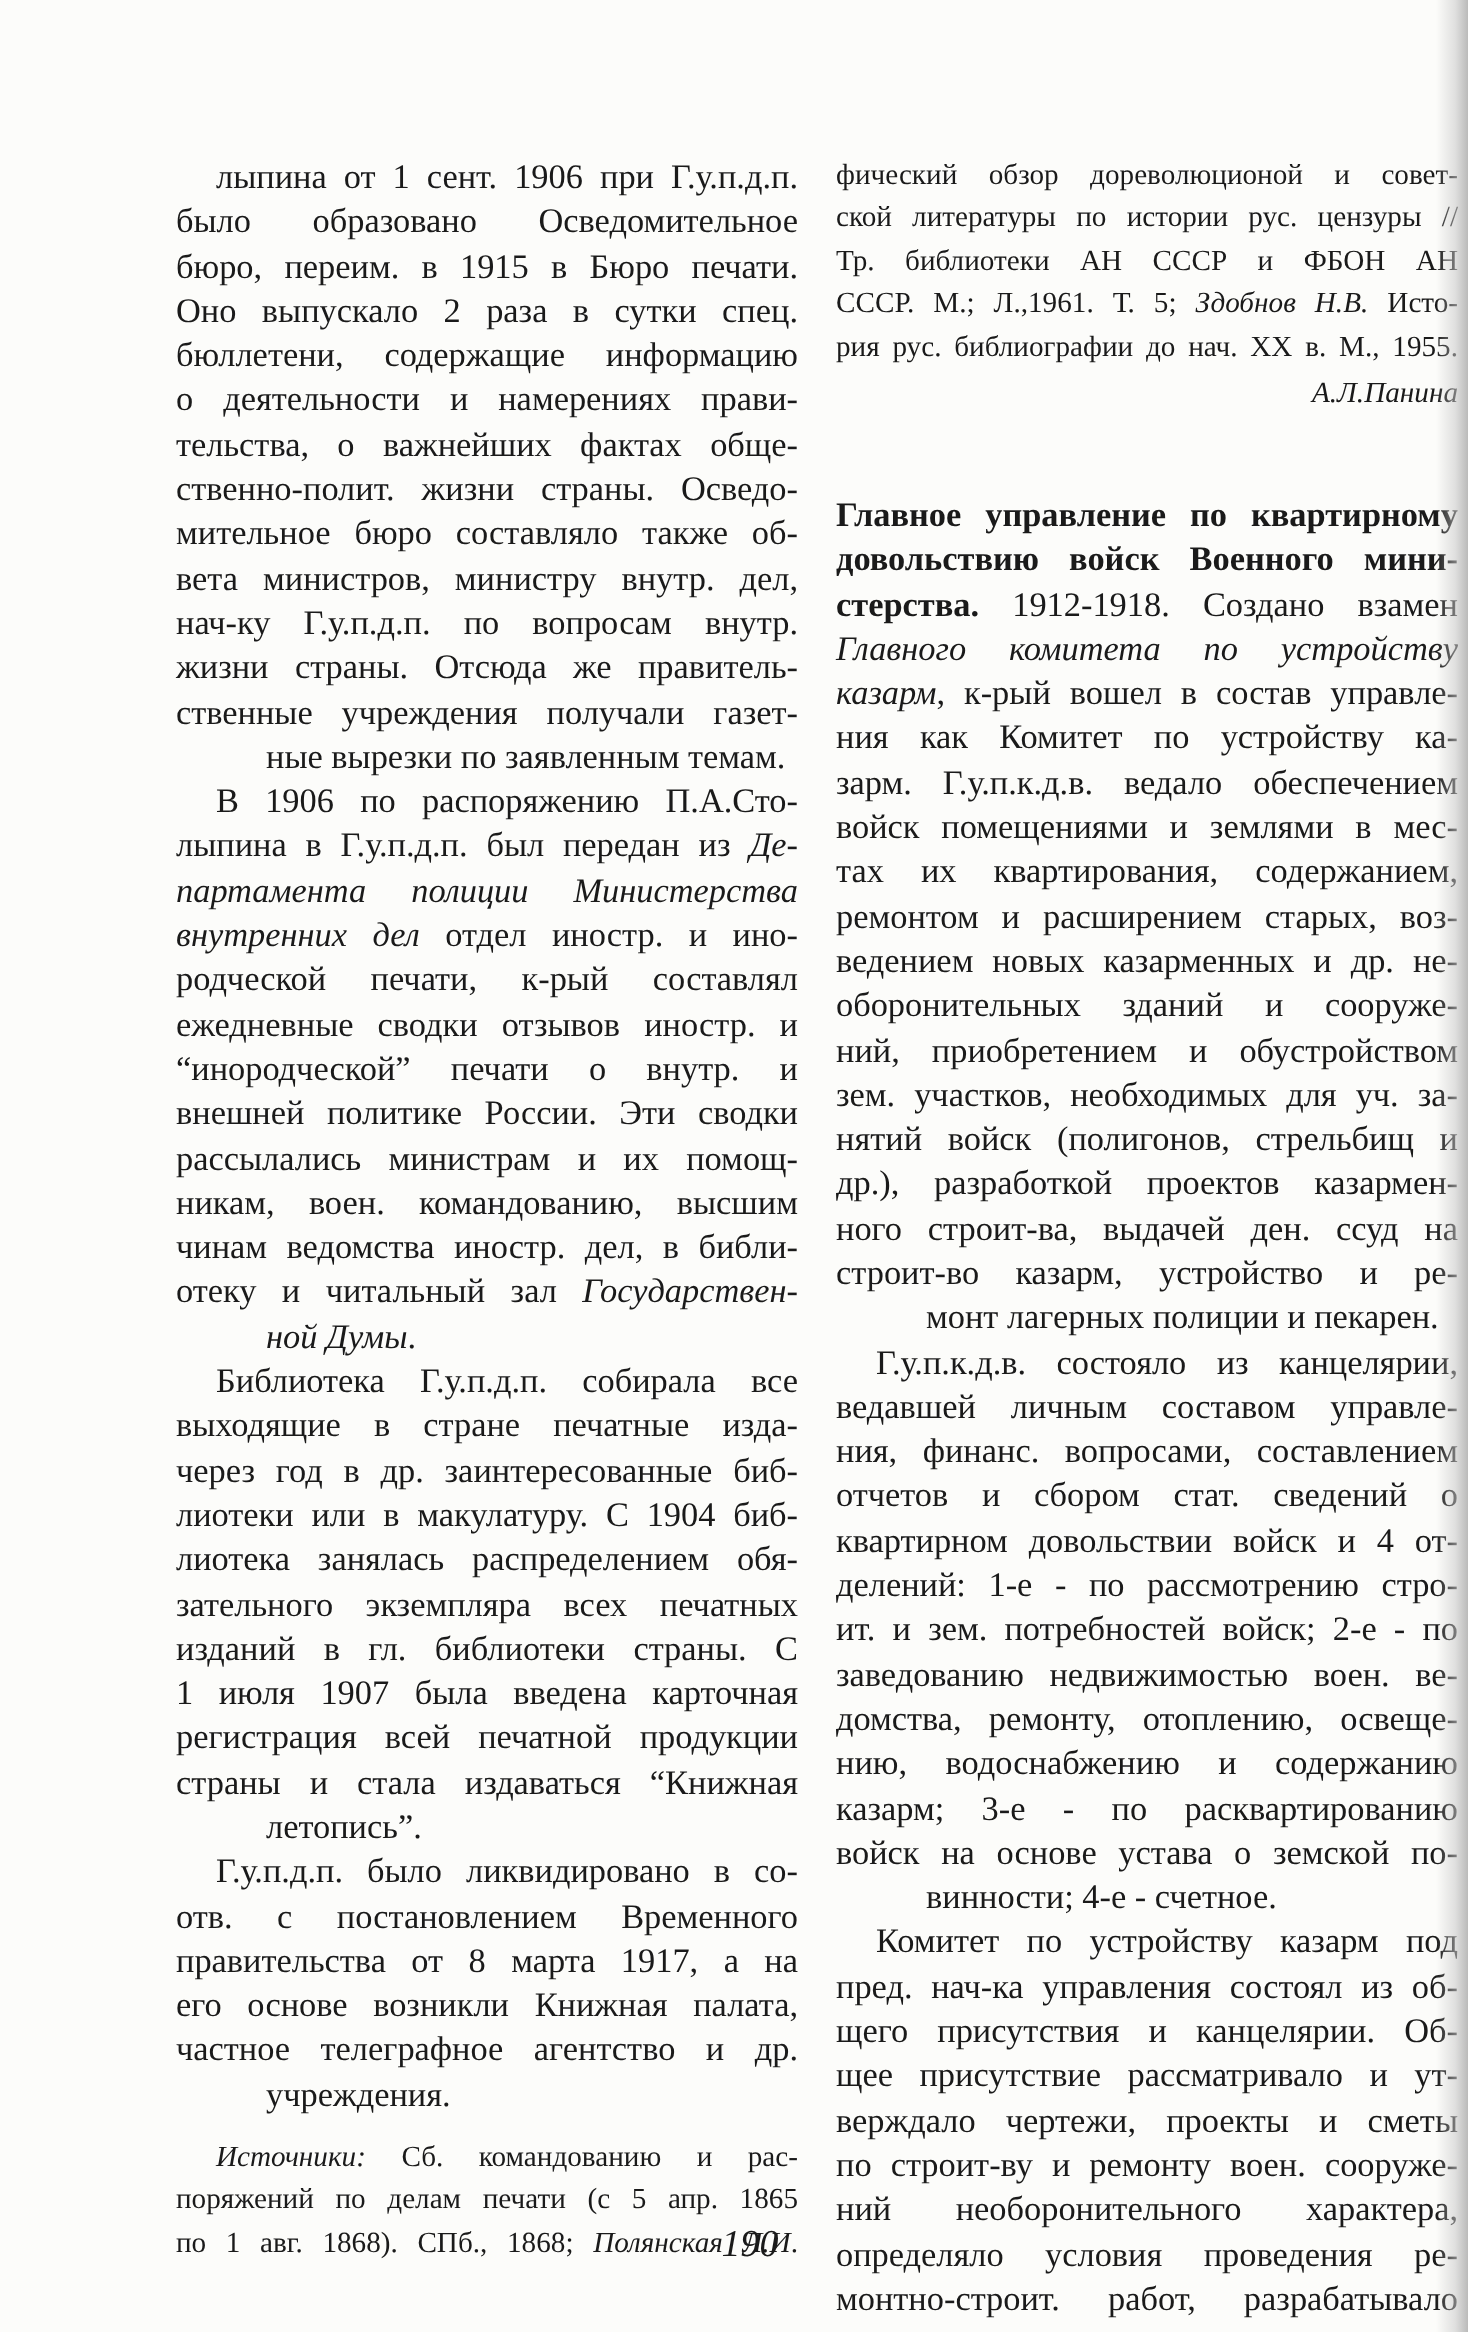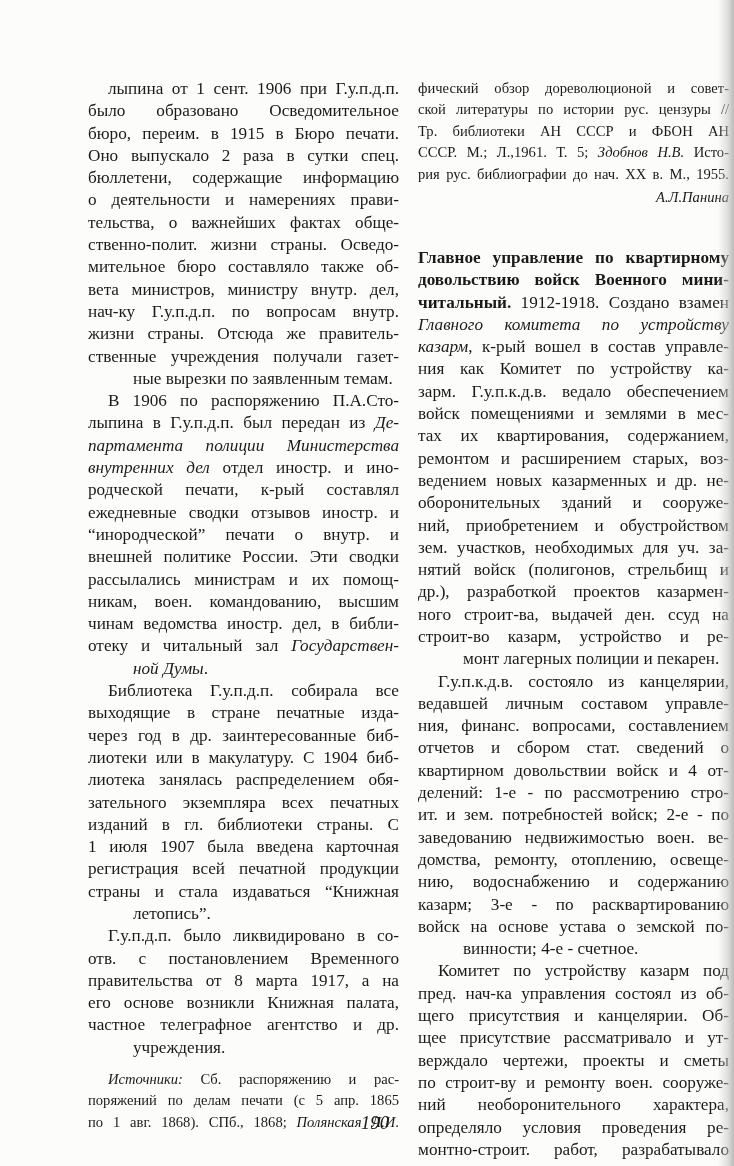--- a/index.html
+++ b/index.html
@@ -77,40 +77,40 @@
     <div>
         <span class="line indent"><span>Г.у.п.д.п. было ликвидировано в со-</span></span>
         <span class="line"><span>отв. с постановлением Временного</span></span>
         <span class="line"><span>правительства от 8 марта 1917, а на</span></span>
         <span class="line"><span>его основе возникли Книжная палата,</span></span>
         <span class="line"><span>частное телеграфное агентство и др.</span></span>
         <span class="line last"><span>учреждения.</span></span>
       </div>
     <span class="gap"></span>
     <div class="small">
-        <span class="line indent"><span class="i">Источники:</span><span> Сб. распоряжению и рас-</span></span>
+        <span class="line indent"><span class="i">Источники:</span><span> Сб. командованию и рас-</span></span>
         <span class="line"><span>поряжений по делам печати (с 5 апр. 1865</span></span>
         <span class="line"><span>по 1 авг. 1868). СПб., 1868; </span><span class="i">Полянская Л.И</span><span>.</span></span>
       </div>
   </div>
 
   <div class="col col-right">
     <div class="small">
         <span class="line"><span>фический обзор дореволюционой и совет-</span></span>
         <span class="line"><span>ской литературы по истории рус. цензуры //</span></span>
         <span class="line"><span>Тр. библиотеки АН СССР и ФБОН АН</span></span>
         <span class="line"><span>СССР. М.; Л.,1961. Т. 5; </span><span class="i">Здобнов Н.В.</span><span> Исто-</span></span>
         <span class="line"><span>рия рус. библиографии до нач. XX в. М., 1955.</span></span>
       </div>
     <span class="sig">А.Л.Панина</span>
     <span class="gap-big"></span>
     <div>
         <span class="line"><span class="b">Главное управление по квартирному</span></span>
         <span class="line"><span class="b">довольствию войск Военного мини-</span></span>
-        <span class="line"><span class="b">читальный.</span><span> 1912-1918. Создано взамен</span></span>
+        <span class="line"><span class="b">стерства.</span><span> 1912-1918. Создано взамен</span></span>
         <span class="line"><span class="i">Главного комитета по устройству</span></span>
         <span class="line"><span class="i">казарм</span><span>, к-рый вошел в состав управле-</span></span>
         <span class="line"><span>ния как Комитет по устройству ка-</span></span>
         <span class="line"><span>зарм. Г.у.п.к.д.в. ведало обеспечением</span></span>
         <span class="line"><span>войск помещениями и землями в мес-</span></span>
         <span class="line"><span>тах их квартирования, содержанием,</span></span>
         <span class="line"><span>ремонтом и расширением старых, воз-</span></span>
         <span class="line"><span>ведением новых казарменных и др. не-</span></span>
         <span class="line"><span>оборонительных зданий и сооруже-</span></span>
         <span class="line"><span>ний, приобретением и обустройством</span></span>

